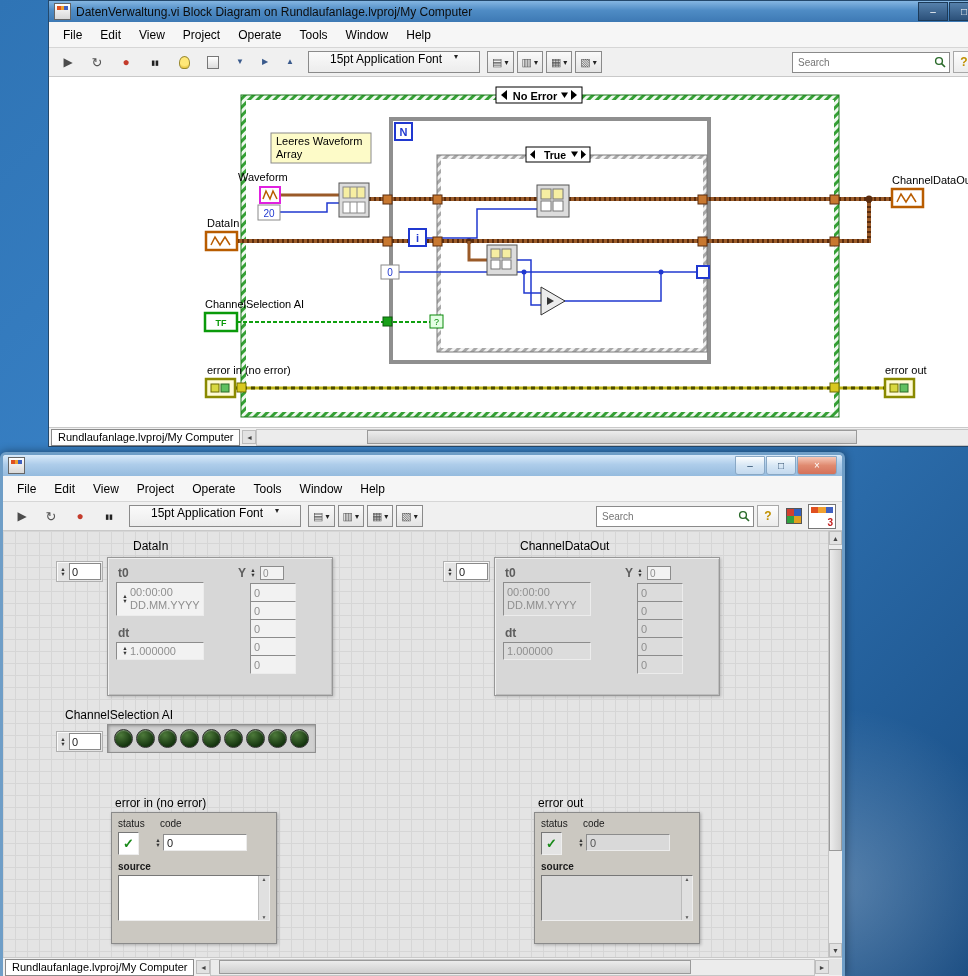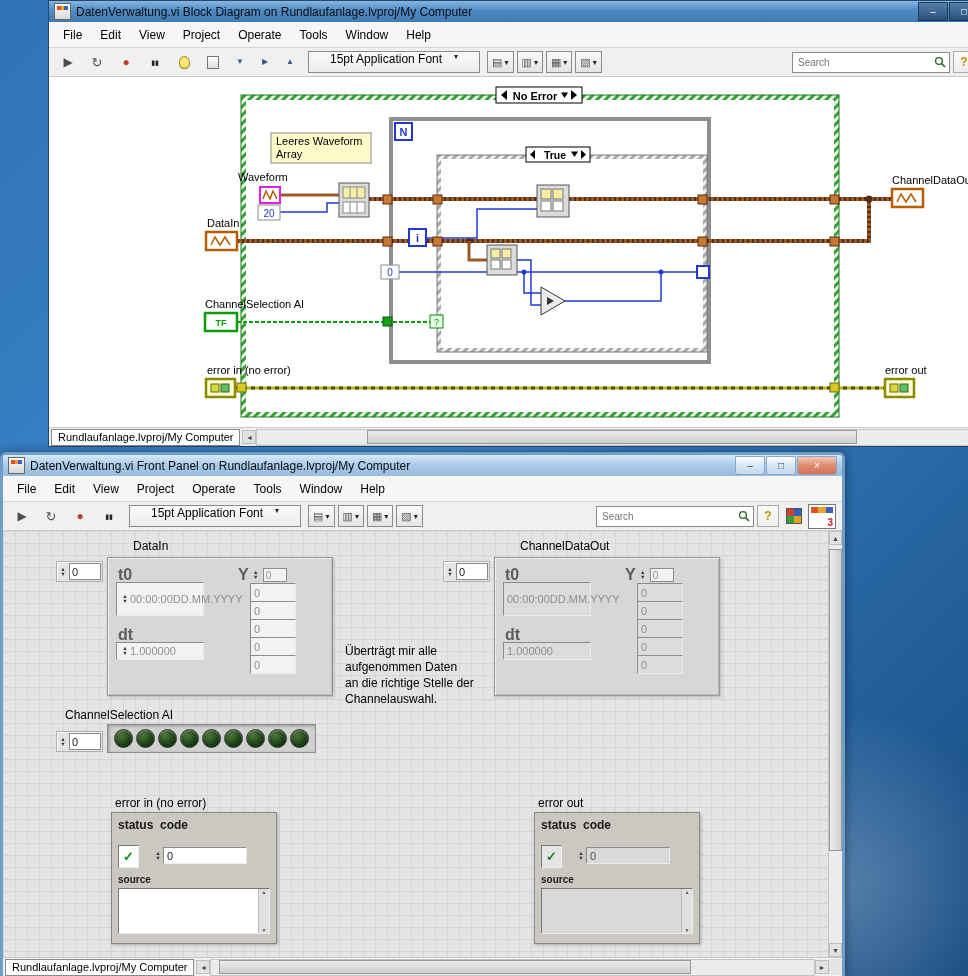--- a/index.html
+++ b/index.html
@@ -88,47 +88,47 @@
   .statusbar{height:18px;display:flex;align-items:center;background:#f0f0f0;
        border-top:1px solid #c9c9c9;font-size:11px;flex:0 0 auto;}
   .status-tab{background:#fff;border:1px solid #8a8a8a;padding:0 6px;margin:0 2px;white-space:nowrap;
        height:15px;line-height:15px;}
   .h-track{flex:1;height:15px;background:#ececec;border:1px solid #c5c5c5;display:flex;align-items:center;}
   .h-thumb{height:12px;background:linear-gradient(#ececec,#cfcfcf);border:1px solid #9a9a9a;}
   .corner{width:13px;height:16px;background:#e4e4e4;}
 
   
   .ctl-label{position:absolute;font-size:12px;color:#000;white-space:nowrap;}
-  .lbl-bold{font-weight:bold;color:#5d5d5d;font-size:16px;}
+  .lbl-bold{font-weight:bold;color:#5d5d5d;font-size:12px;}
   .wave-cluster{position:absolute;background:#d7d7d7;border:1px solid #979797;
        box-shadow:inset 1px 1px 0 #efefef, inset -1px -1px 0 #bdbdbd, 1px 1px 3px rgba(0,0,0,.2);}
   .fld{display:flex;align-items:center;background:#f2f2f2;border:1px solid;
        border-color:#8c8c8c #ececec #ececec #8c8c8c;color:#8f8f8f;font-size:11px;
        padding:0 3px;box-sizing:border-box;}
   .fld.gray{background:#dcdcdc;}
-  .tlines{display:flex;flex-direction:row;line-height:13px;}
+  .tlines{display:flex;flex-direction:column;line-height:13px;}
   .ycell{width:46px;height:19px;margin-top:-1px;}
   .fld-mini{display:inline-flex;align-items:center;width:24px;height:14px;background:#f2f2f2;
        border:1px solid #8c8c8c;color:#8f8f8f;font-size:10px;padding:0 2px;box-sizing:border-box;}
   .spin{display:inline-flex;flex-direction:column;justify-content:center;width:10px;flex:0 0 auto;}
   .spin span{font-size:5.5px;line-height:5px;color:#333;text-align:center;}
   .idx-wrap{position:absolute;display:flex;align-items:center;gap:1px;background:#e4e4e4;
        border:1px solid #b0b0b0;padding:1px;box-shadow:1px 1px 0 rgba(255,255,255,.8) inset;}
   .idx-val{width:26px;height:15px;background:#fff;border:1px solid #8a8a8a;font-size:11px;
        padding:0 2px;display:flex;align-items:center;color:#222;}
   .led-panel{position:absolute;display:flex;gap:3px;align-items:center;padding:4px 6px;
        background:#d0d0d0;border:1px solid #8f8f8f;box-shadow:inset 1px 1px 3px rgba(0,0,0,.3);}
   .led{width:17px;height:17px;border-radius:50%;border:1px solid #333;
        background:radial-gradient(circle at 35% 30%,#4d7a3a,#15350f 70%);
        box-shadow:inset 0 1px 1px rgba(255,255,255,.35);}
   .free-text{position:absolute;font-size:12px;color:#000;white-space:pre-line;line-height:16px;}
 
   .err-cluster{position:absolute;width:152px;height:124px;background:#cbc8c1;border:1px solid #8a8a8a;
        box-shadow:1px 1px 3px rgba(0,0,0,.25);padding:3px 6px;box-sizing:content-box;}
-  .err-row-labels{display:flex;font-size:12px;font-weight:bold;color:#1a1a1a;margin:2px 0 13px;}
+  .err-row-labels{display:flex;font-size:10px;font-weight:normal;color:#1a1a1a;margin:2px 0 3px;}
   .err-row-labels span:first-child{width:42px;}
   .err-controls{display:flex;align-items:flex-start;}
   .err-check{width:19px;height:21px;background:#fff;border:1px solid;border-color:#777 #eee #eee #777;
        display:flex;align-items:center;justify-content:center;color:#1a8a1a;font-weight:bold;font-size:13px;}
   .err-code{display:flex;align-items:center;margin-left:14px;margin-top:2px;}
   .code-fld{width:84px;height:17px;background:#fff;color:#1a1a1a;}
   .err-source-label{font-size:10px;font-weight:bold;margin:6px 0 3px;color:#1a1a1a;}
   .err-source{height:44px;background:#fff;border:1px solid;border-color:#777 #eee #eee #777;display:flex;}
   .src-text{flex:1;font-size:11px;padding:1px 2px;color:#333;}
   .sb{width:10px;background:#e0e0e0;border-left:1px solid #bbb;display:flex;flex-direction:column;
@@ -419,21 +419,20 @@
       <div class="h-thumb" style="margin-left:110px;width:488px;"></div>
     </div>
     <span class="scroll-arrow">►</span>
     <span class="corner"></span>
   </div>
 </div>
 
 <div class="window" id="fp-window">
   <div class="titlebar">
     <span class="vi-icon"></span>
-    <span class="title-text">DatenVerwaltung.vi Front Panel on Rundlaufanlage.lvproj/My Computer</span>
     <span class="caption">
       <span class="cap-btn">–</span>
       <span class="cap-btn">□</span>
       <span class="cap-btn cap-close">×</span>
     </span>
   </div>
   <div class="menubar">
     <span class="menu-item">File</span>
     <span class="menu-item">Edit</span>
     <span class="menu-item">View</span>
@@ -569,24 +568,20 @@
         </div>
         <div style="position:absolute;left:142px;top:26px;">
           <div class="fld gray ycell">0</div>
           <div class="fld gray ycell">0</div>
           <div class="fld gray ycell">0</div>
           <div class="fld gray ycell">0</div>
           <div class="fld gray ycell">0</div>
         </div>
       </div>
 
-      <div class="free-text" style="left:342px;top:112px;width:160px;">Überträgt mir alle
-aufgenommen Daten
-an die richtige Stelle der
-Channelauswahl.</div>
 
       <span class="ctl-label" style="left:62px;top:177px;">ChannelSelection AI</span>
       <div class="idx-wrap" style="left:53px;top:200px;">
         <span class="spin">
             <span>▲</span>
             <span>▼</span>
           </span>
         <span class="idx-val">0</span>
       </div>
       <div class="led-panel" style="left:104px;top:193px;">

